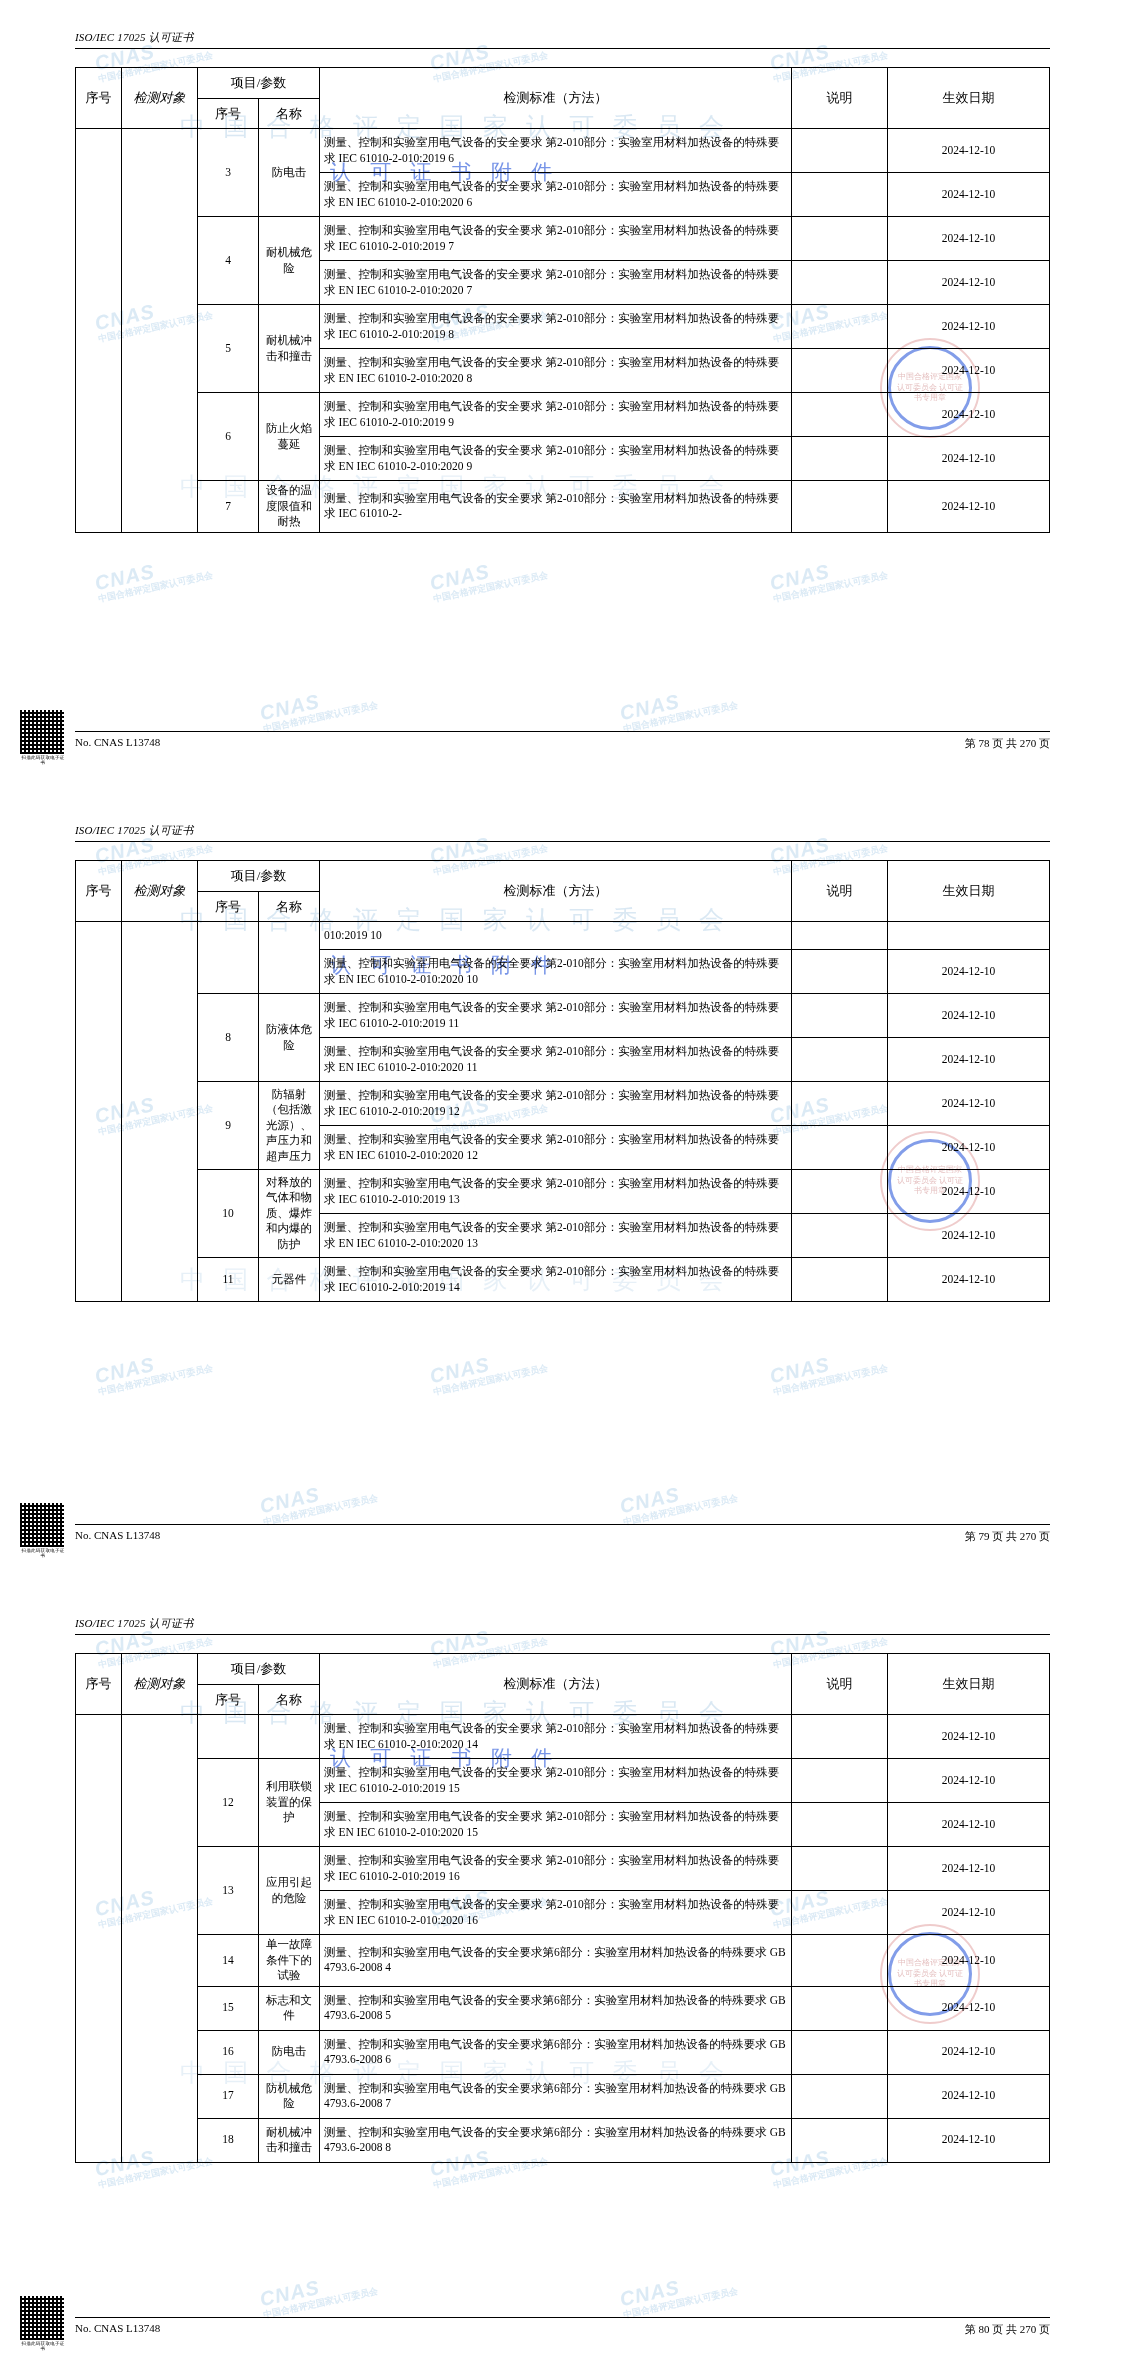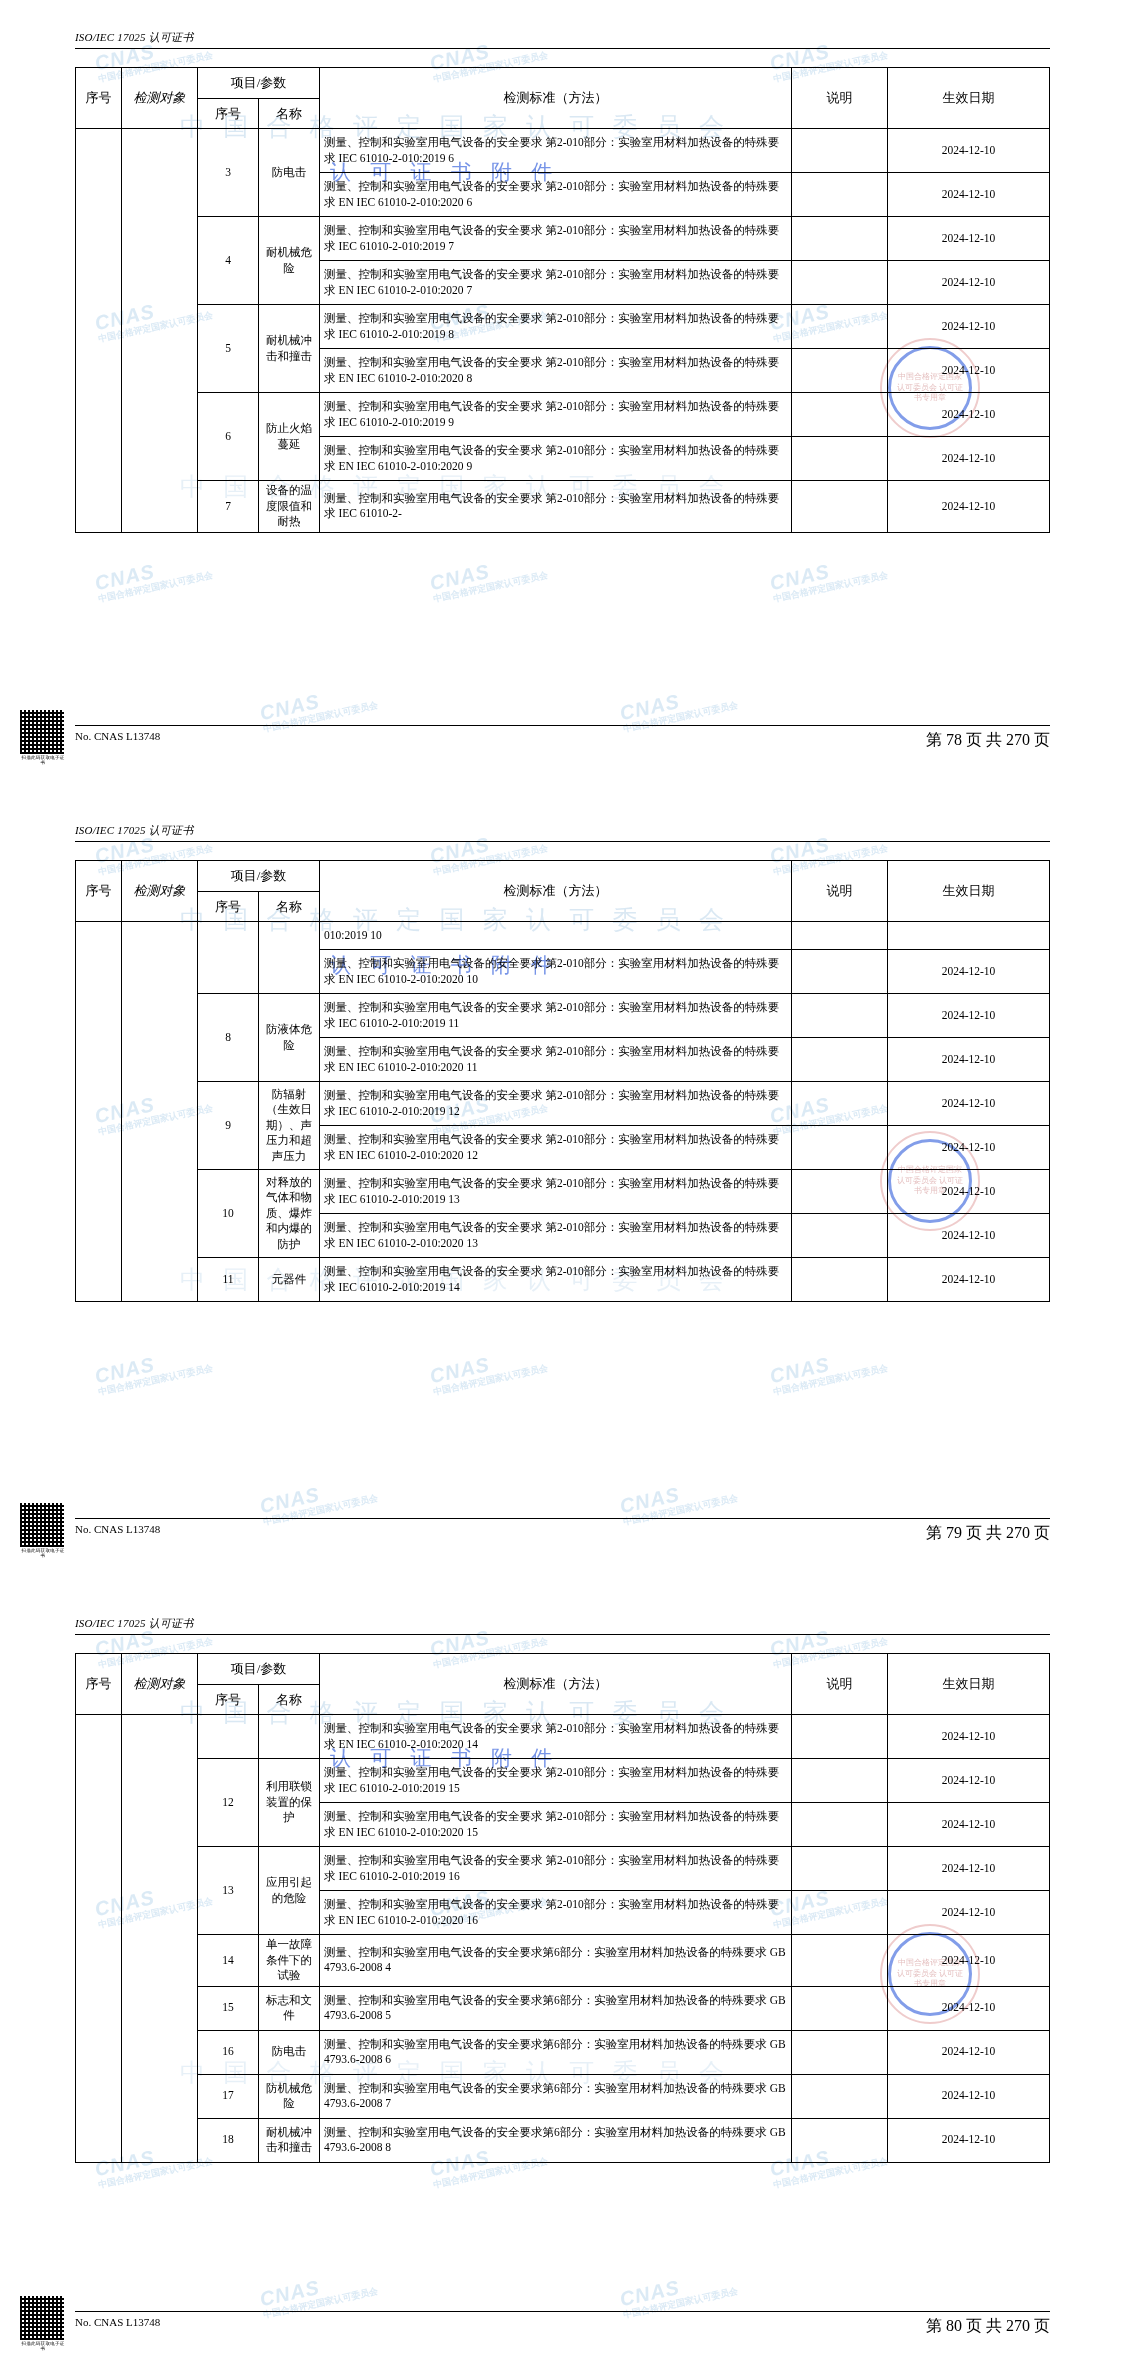--- a/index.html
+++ b/index.html
@@ -181,21 +181,21 @@
       repeating-linear-gradient(0deg, #000 0 2px, #fff 2px 4px);
     background-blend-mode: multiply;
   }
   .qr-cap {
     font-size: 4.5px;
     letter-spacing: 0.3px;
     margin-top: 1px;
     color: #000;
   }
   .foot-no { font-size: 11px; }
-  .foot-pg { font-size: 16px; }
+  .foot-pg { font-size: 11px; }
 </style>
 </head>
 <body>
 
 <div id="doc-root">
     <div class="page">
       <div class="wm-layer">
         <div class="wm-text" style="left: 180px; top: 110px;">中 国 合 格 评 定 国 家 认 可 委 员 会</div>
         <div class="wm-sub" style="left: 330px; top: 150px;">认 可 证 书 附 件</div>
         <div class="wm-text" style="left: 180px; top: 470px; opacity: 0.35;">中 国 合 格 评 定 国 家 认 可 委 员 会</div>
@@ -365,21 +365,21 @@
               <td class="ctr c-note"></td>
               <td class="ctr c-date">2024-12-10</td>
             </tr>
             <tr class="row-h2">
               <td class="std c-std">测量、控制和实验室用电气设备的安全要求 第2-010部分：实验室用材料加热设备的特殊要求 EN IEC 61010-2-010:2020 11</td>
               <td class="ctr c-note"></td>
               <td class="ctr c-date">2024-12-10</td>
             </tr>
             <tr class="row-h2">
               <td class="ctr c-pseq" rowspan="2">9</td>
-              <td class="pname c-pname" rowspan="2">防辐射（生效日期）、声压力和超声压力</td>
+              <td class="pname c-pname" rowspan="2">防辐射（包括激光源）、声压力和超声压力</td>
               <td class="std c-std">测量、控制和实验室用电气设备的安全要求 第2-010部分：实验室用材料加热设备的特殊要求 IEC 61010-2-010:2019 12</td>
               <td class="ctr c-note"></td>
               <td class="ctr c-date">2024-12-10</td>
             </tr>
             <tr class="row-h2">
               <td class="std c-std">测量、控制和实验室用电气设备的安全要求 第2-010部分：实验室用材料加热设备的特殊要求 EN IEC 61010-2-010:2020 12</td>
               <td class="ctr c-note"></td>
               <td class="ctr c-date">2024-12-10</td>
             </tr>
             <tr class="row-h2">

